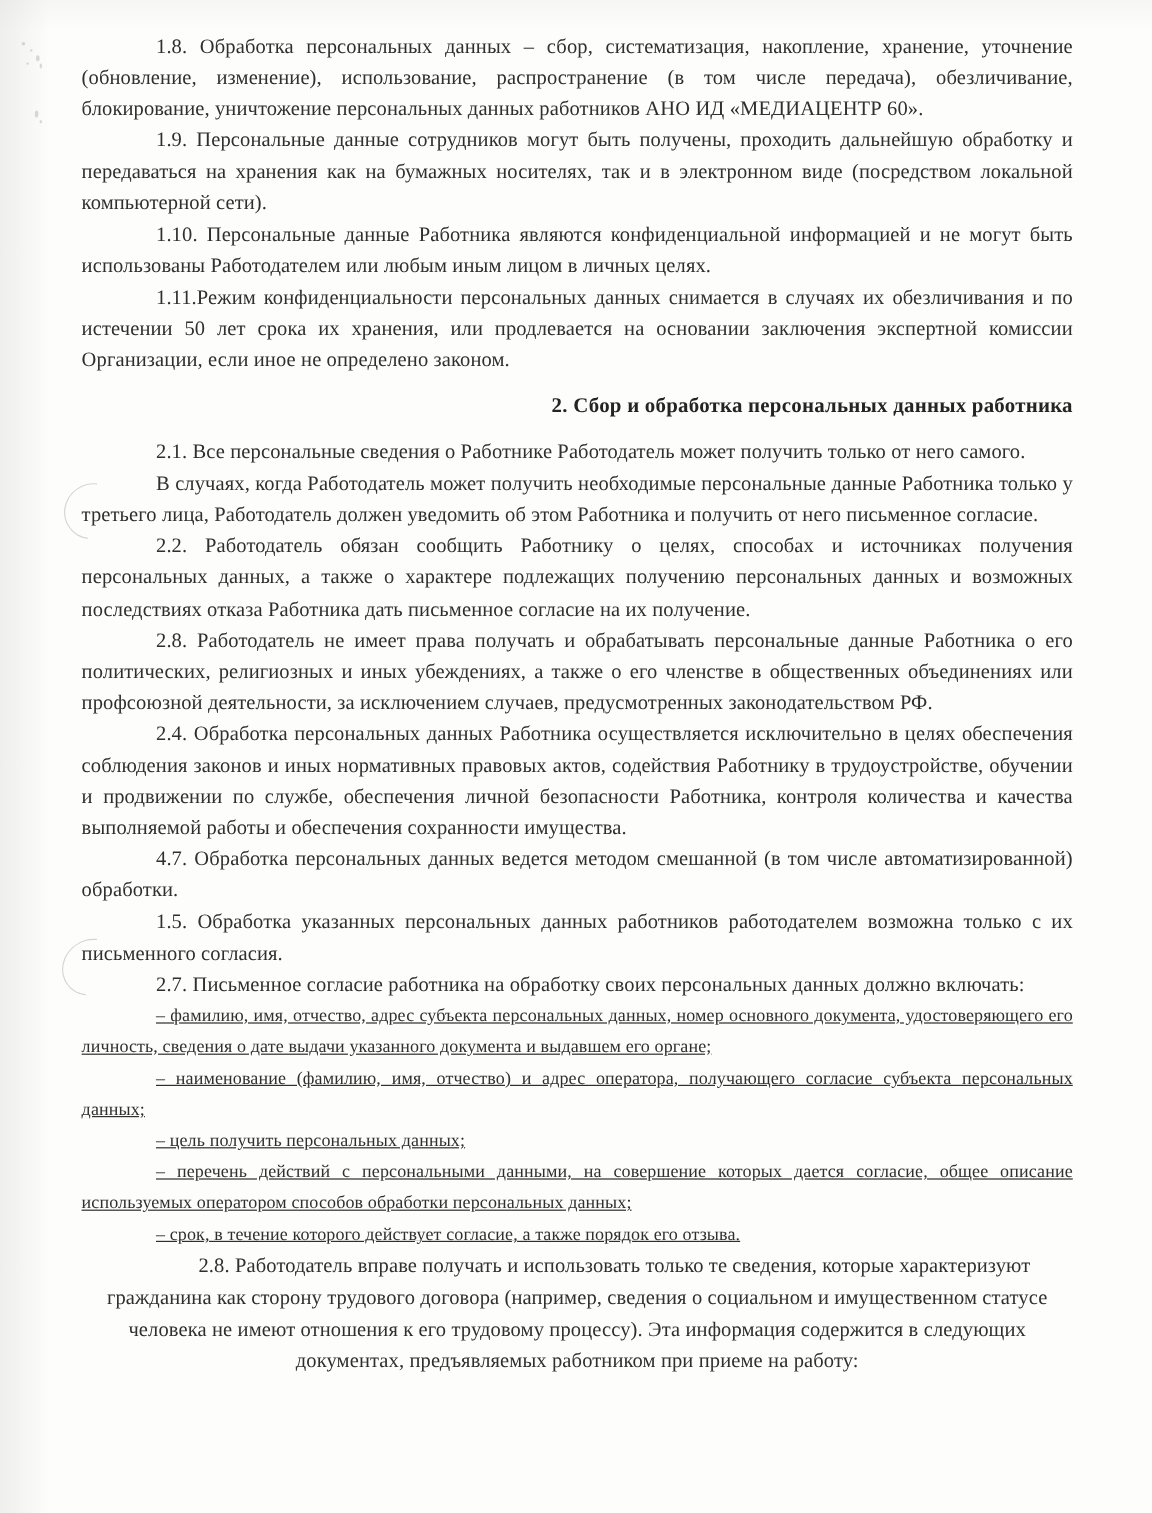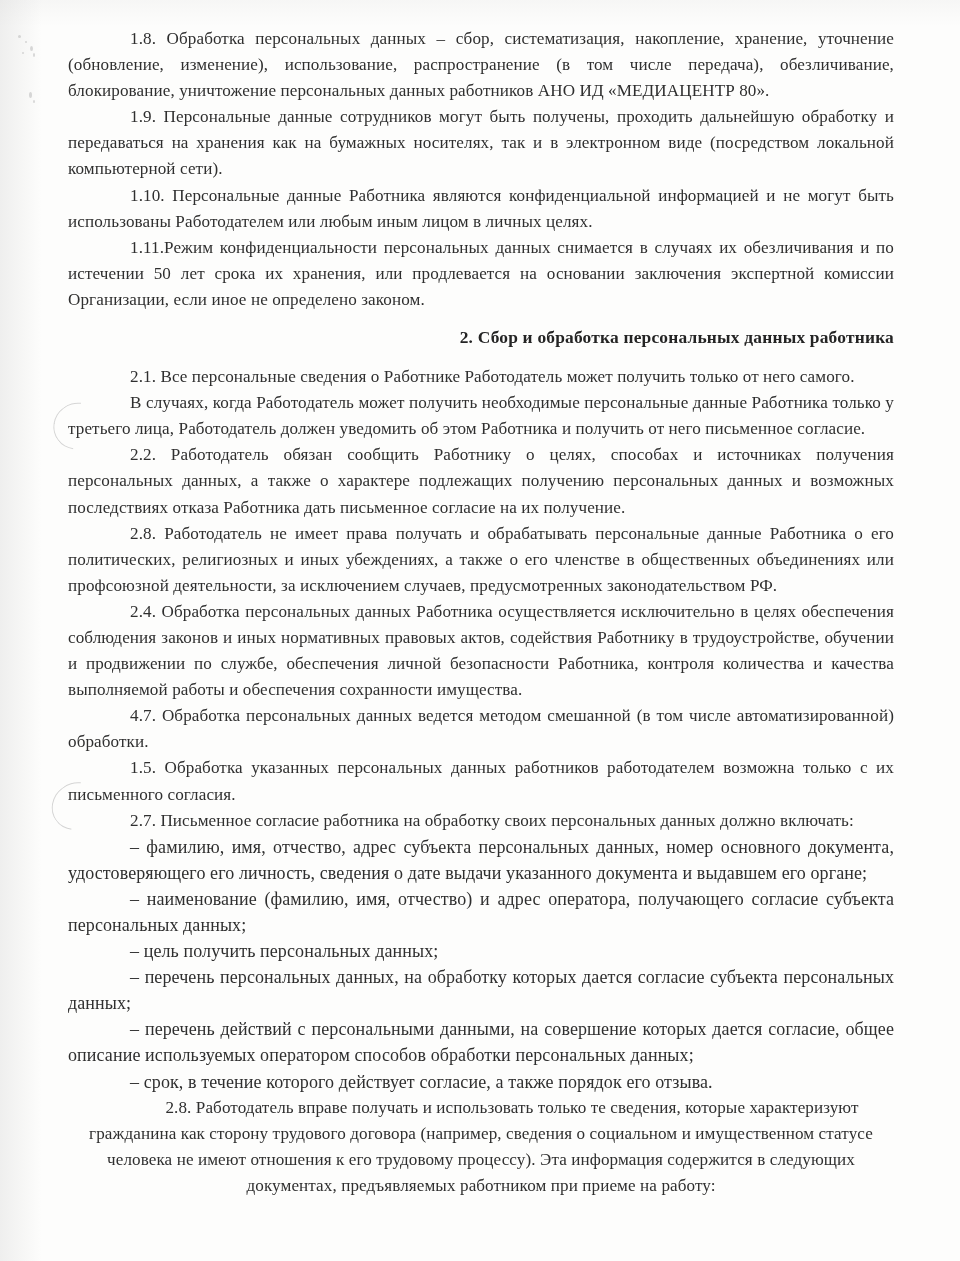--- a/index.html
+++ b/index.html
@@ -54,26 +54,27 @@
     color: #2f2f2f;
     letter-spacing: .1px;
   }
 
   p.para.ragged {
     text-align: center;
   }
 
   p.bullet {
     margin: 0;
-    font-size: 18px;
+    font-size: 15px;
     line-height: 26.1px;
     text-align: justify;
     text-indent: 62px;
     color: #2f2f2f;
     letter-spacing: .1px;
+    text-decoration: underline;
   }
 
   h2.section-heading {
     margin: 0;
     padding: 11px 0 14px 0;
     font-size: 17.4px;
     line-height: 26px;
     font-weight: bold;
     text-align: right;
     text-indent: 0;
@@ -122,21 +123,21 @@
   <div class="artifact speck" style="left:33px; top:100px; width:2px; height:3px;"></div>
 
   <div class="artifact arc" style="left:53px; top:403px; width:46px; height:44px;
               transform: rotate(-37deg);"></div>
 
   <div class="artifact arc2" style="left:51px; top:783px; width:48px; height:44px;
               transform: rotate(-37deg);"></div>
 
   <div class="text-column">
 
-    <p class="para">1.8. Обработка персональных данных – сбор, систематизация, накопление, хранение, уточнение (обновление, изменение), использование, распространение (в том числе передача), обезличивание, блокирование, уничтожение персональных данных работников АНО ИД «МЕДИАЦЕНТР 80».</p>
+    <p class="para">1.8. Обработка персональных данных – сбор, систематизация, накопление, хранение, уточнение (обновление, изменение), использование, распространение (в том числе передача), обезличивание, блокирование, уничтожение персональных данных работников АНО ИД «МЕДИАЦЕНТР 60».</p>
 
     <p class="para">1.9. Персональные данные сотрудников могут быть получены, проходить дальнейшую обработку и передаваться на хранения как на бумажных носителях, так и в электронном виде (посредством локальной компьютерной сети).</p>
 
     <p class="para">1.10. Персональные данные Работника являются конфиденциальной информацией и не могут быть использованы Работодателем или любым иным лицом в личных целях.</p>
 
     <p class="para">1.11.Режим конфиденциальности персональных данных снимается в случаях их обезличивания и по истечении 50 лет срока их хранения, или продлевается на основании заключения экспертной комиссии Организации, если иное не определено законом.</p>
 
     <h2 class="section-heading">2. Сбор и  обработка  персональных данных работника</h2>
 
     <p class="para">2.1. Все персональные сведения о Работнике Работодатель может получить только от него самого.</p>
@@ -154,21 +155,20 @@
     <p class="para">1.5. Обработка указанных персональных данных работников работодателем возможна только с их письменного согласия.</p>
 
     <p class="para">2.7. Письменное согласие работника на обработку своих персональных данных должно включать:</p>
 
     <p class="bullet">– фамилию, имя, отчество, адрес субъекта персональных данных, номер основного документа, удостоверяющего его личность, сведения о дате выдачи указанного документа и выдавшем его органе;</p>
 
     <p class="bullet">– наименование (фамилию, имя, отчество) и адрес оператора, получающего согласие субъекта персональных данных;</p>
 
     <p class="bullet">– цель получить персональных данных;</p>
 
-    <p class="bullet">– перечень персональных данных, на обработку которых дается согласие субъекта персональных данных;</p>
 
     <p class="bullet">– перечень действий с персональными данными, на совершение которых дается согласие, общее описание используемых оператором способов обработки персональных данных;</p>
 
     <p class="bullet">– срок, в течение которого действует согласие, а также порядок его отзыва.</p>
 
     <p class="para ragged">2.8. Работодатель вправе получать и использовать только те сведения, которые характеризуют гражданина как сторону трудового договора (например, сведения о социальном и имущественном статусе человека не имеют отношения  к его трудовому процессу). Эта информация содержится в следующих документах, предъявляемых работником при приеме на работу:</p>
 
   </div>
 </div>
 

